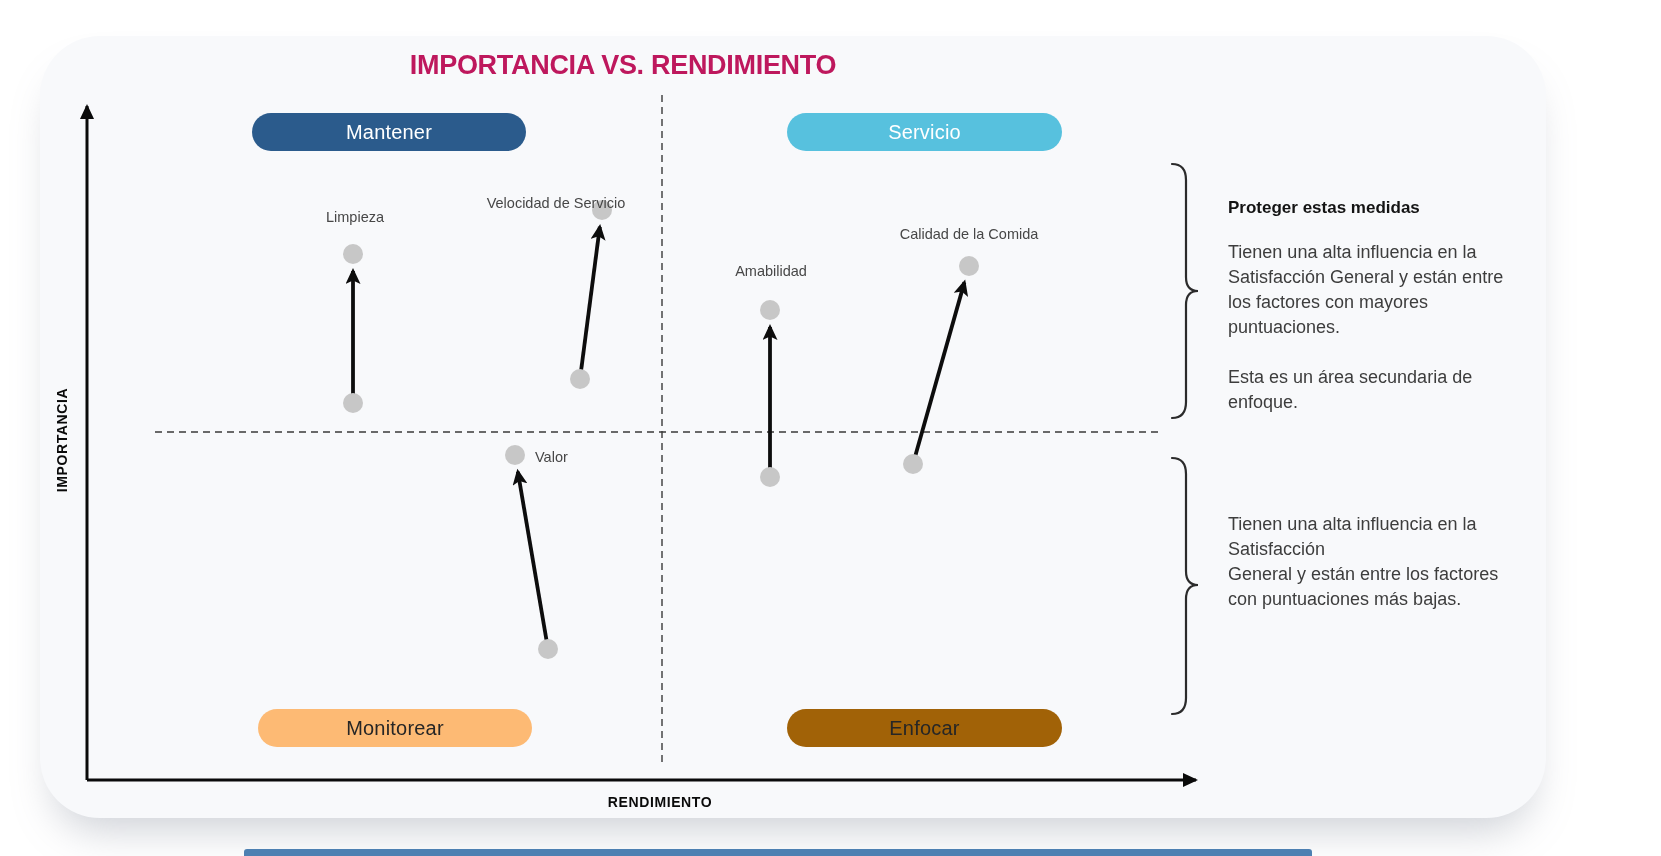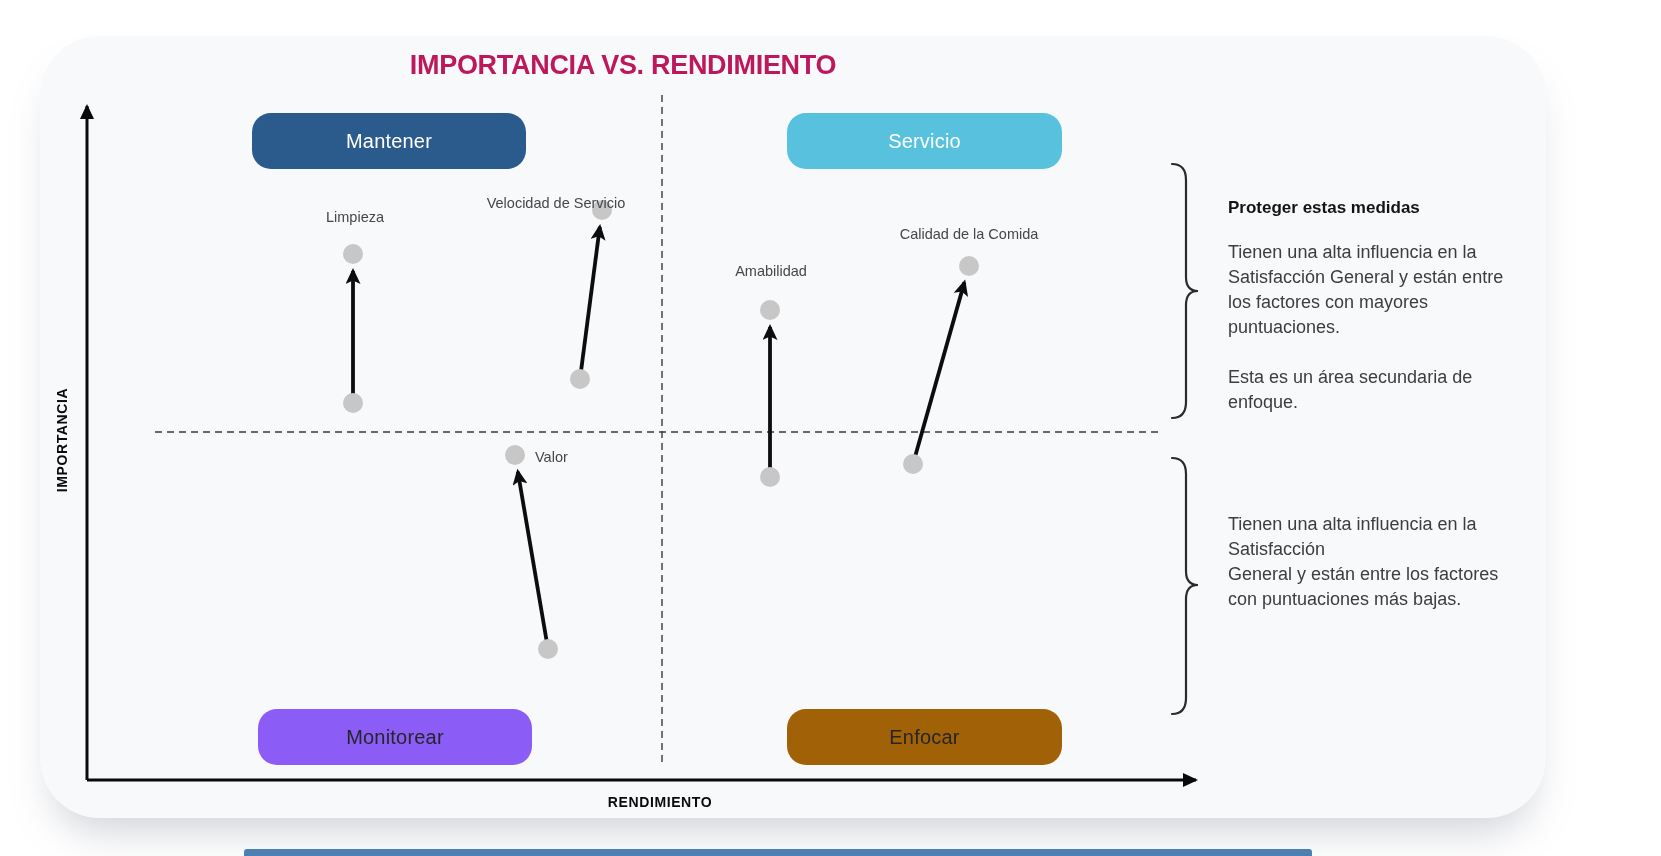--- a/index.html
+++ b/index.html
@@ -7,21 +7,21 @@
   #stage{position:relative;width:1661px;height:856px;background:#ffffff;overflow:hidden;}
 
   #card{position:absolute;left:40px;top:36px;width:1506px;height:782px;background:#f8f9fb;
         border-radius:60px;box-shadow:0 26px 40px -14px rgba(125,135,150,0.38);}
 
   #chart-title{position:absolute;left:623px;top:50px;transform:translateX(-50%);
         font-size:27px;font-weight:bold;letter-spacing:-0.3px;color:#be185d;white-space:nowrap;}
 
   svg#chart-svg{position:absolute;left:0;top:0;}
 
-  .pill{position:absolute;height:56px;border-radius:19px;display:flex;align-items:center;justify-content:center;
+  .pill{position:absolute;height:38px;border-radius:19px;display:flex;align-items:center;justify-content:center;
         font-size:20px;letter-spacing:0.2px;}
   .pill.light-text{color:#ffffff;}
   .pill.dark-text{color:#262626;}
   #pill-mantener{left:252px;top:113px;width:274px;}
   #pill-proteger{left:787px;top:113px;width:275px;}
   #pill-monitorear{left:258px;top:709px;width:274px;}
   #pill-enfocar{left:787px;top:709px;width:275px;}
 
   .axis-label{position:absolute;font-weight:bold;font-size:14px;color:#0a0a0a;letter-spacing:0.6px;}
   #y-axis-label{left:62px;top:440px;transform:translate(-50%,-50%) rotate(-90deg);white-space:nowrap;}
@@ -91,21 +91,21 @@
   <div id="labels-layer">
       <div class="point-label anchor-middle" style="left: 355px; top: 217px;">Limpieza</div>
       <div class="point-label anchor-middle" style="left: 556px; top: 174px; margin-top: 29px;">Velocidad de Servicio</div>
       <div class="point-label anchor-middle" style="left: 771px; top: 271px;">Amabilidad</div>
       <div class="point-label anchor-middle" style="left: 969px; top: 234px;">Calidad de la Comida</div>
       <div class="point-label anchor-start" style="left: 535px; top: 457px;">Valor</div>
     </div>
 
   <div id="pill-mantener" class="pill light-text" style="background-color: rgb(43, 91, 140);">Mantener</div>
   <div id="pill-proteger" class="pill light-text" style="background-color: rgb(87, 193, 222);">Servicio</div>
-  <div id="pill-monitorear" class="pill dark-text" style="background-color: #8b5cf6;">Monitorear</div>
+  <div id="pill-monitorear" class="pill dark-text" style="background-color: #fdba74;">Monitorear</div>
   <div id="pill-enfocar" class="pill dark-text" style="background-color: #a16207;">Enfocar</div>
 
   <div id="y-axis-label" class="axis-label">IMPORTANCIA</div>
   <div id="x-axis-label" class="axis-label">RENDIMIENTO</div>
 
   <div id="annotation-top" class="annotation">
     <p class="annotation-heading">Proteger estas medidas</p>
     <p class="annotation-body">Tienen una alta influencia en la
 Satisfacción General y están entre
 los factores con mayores

